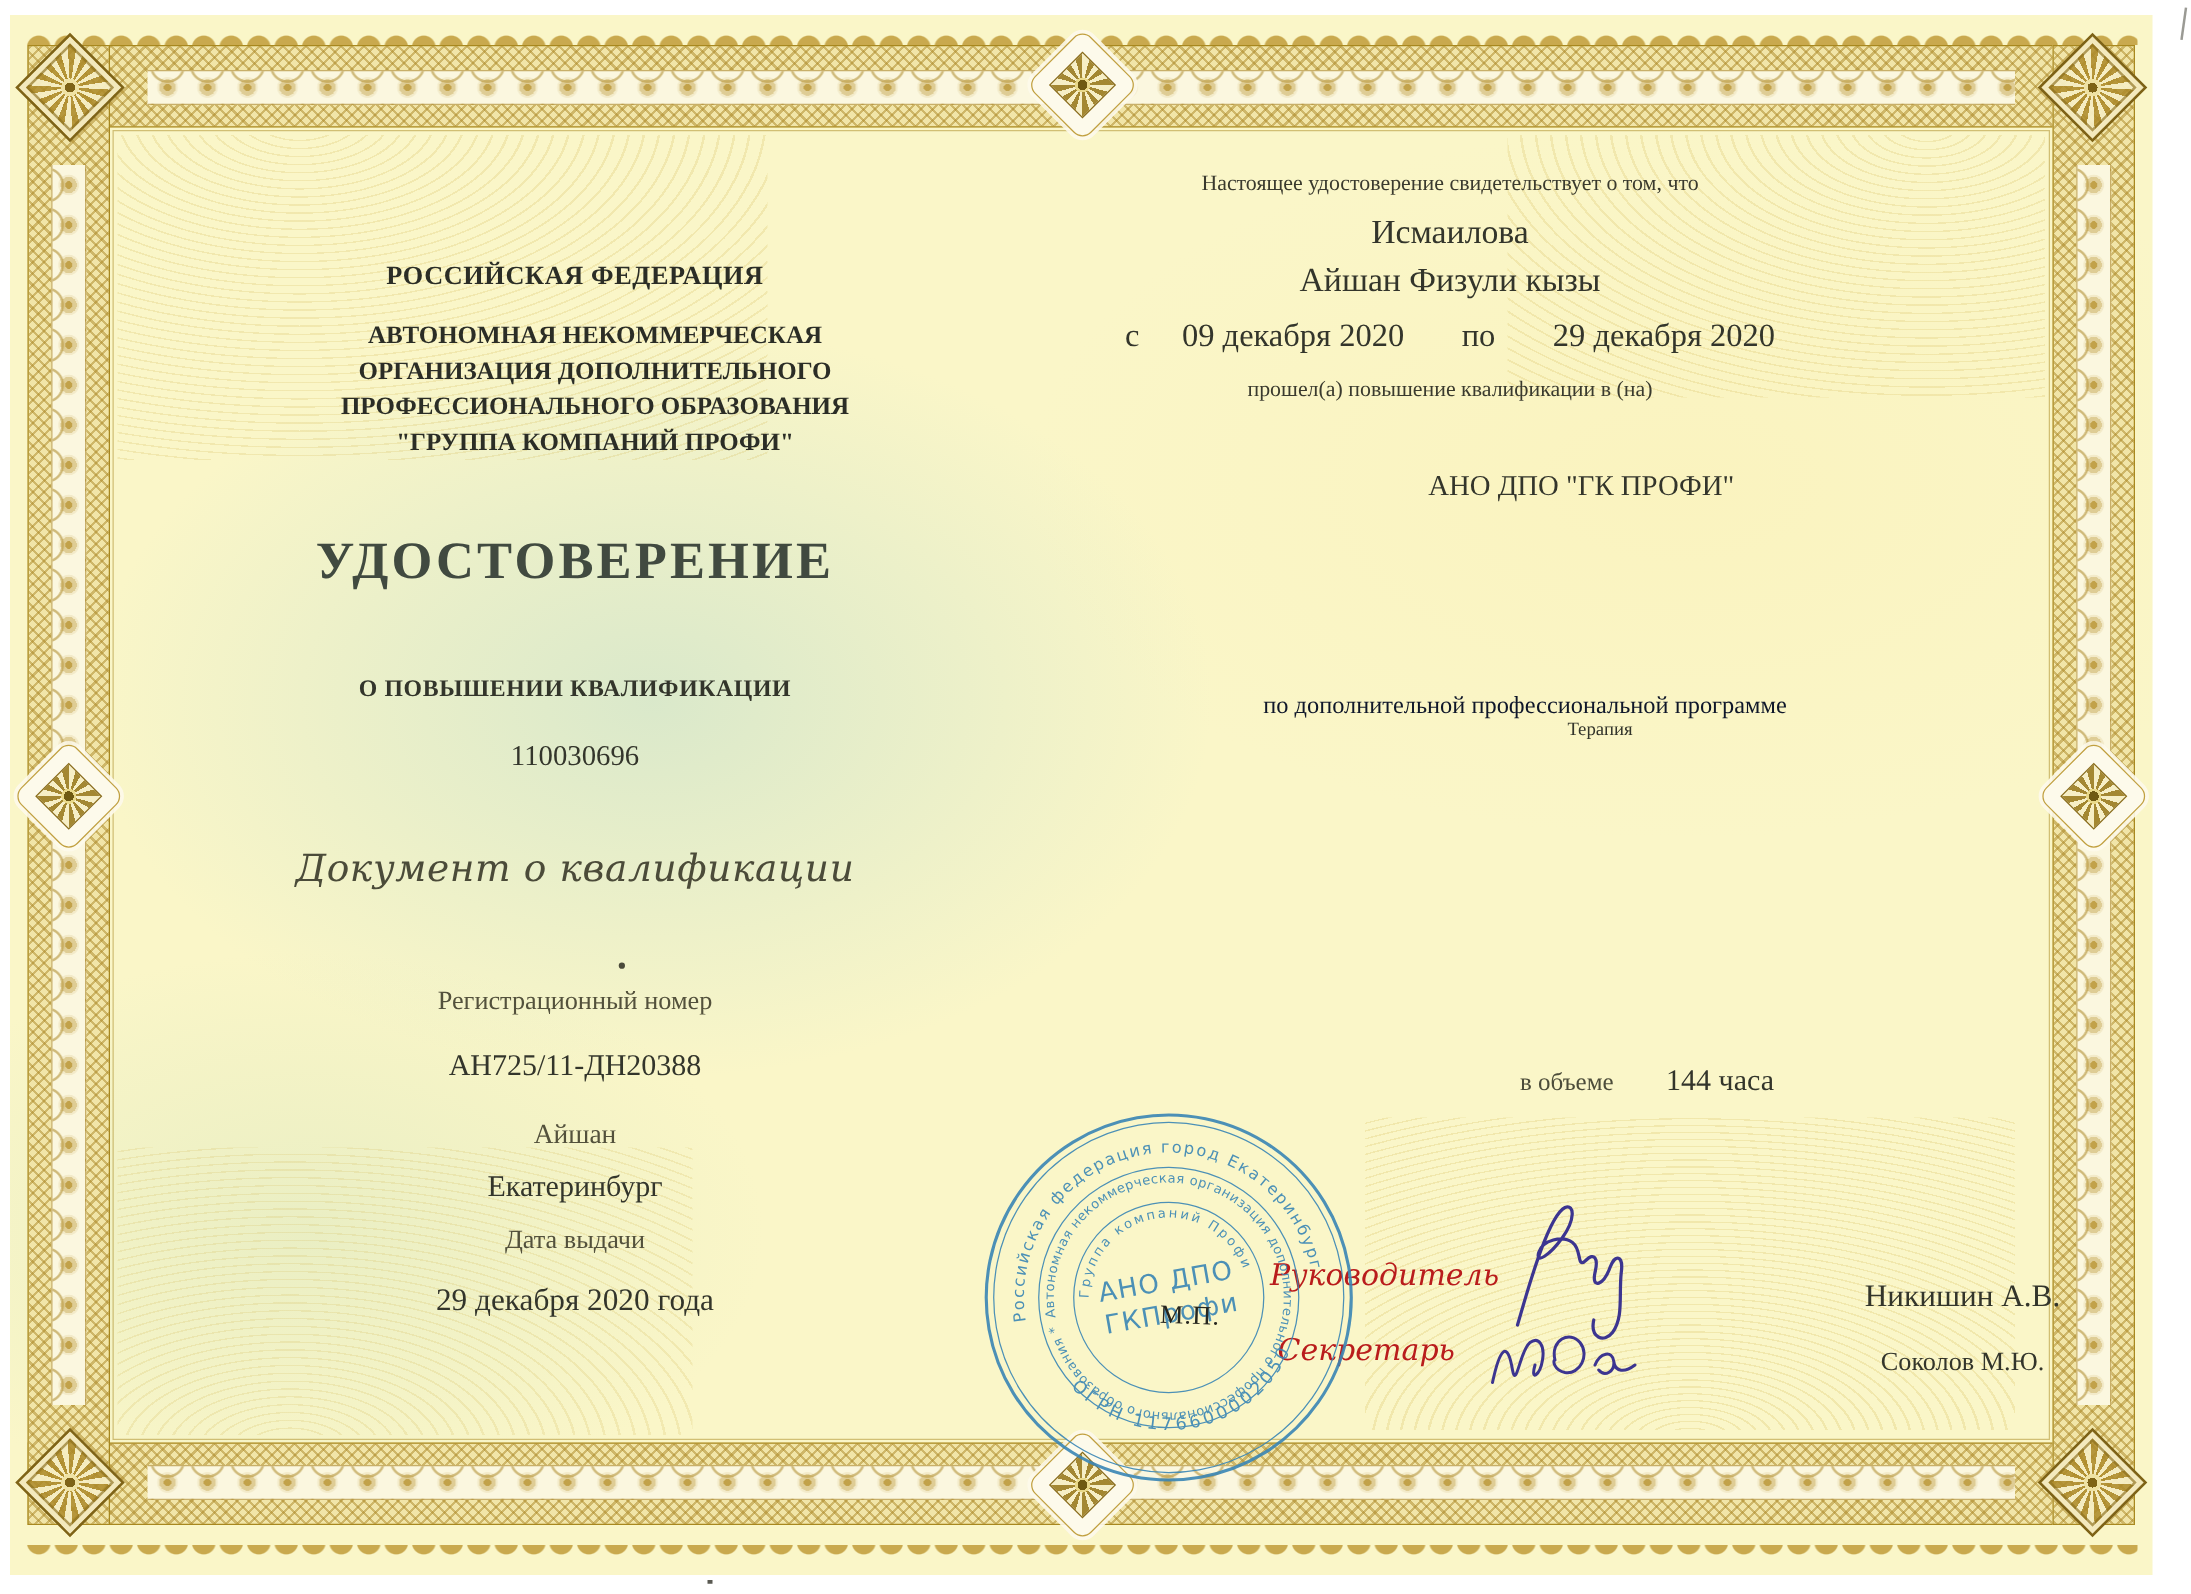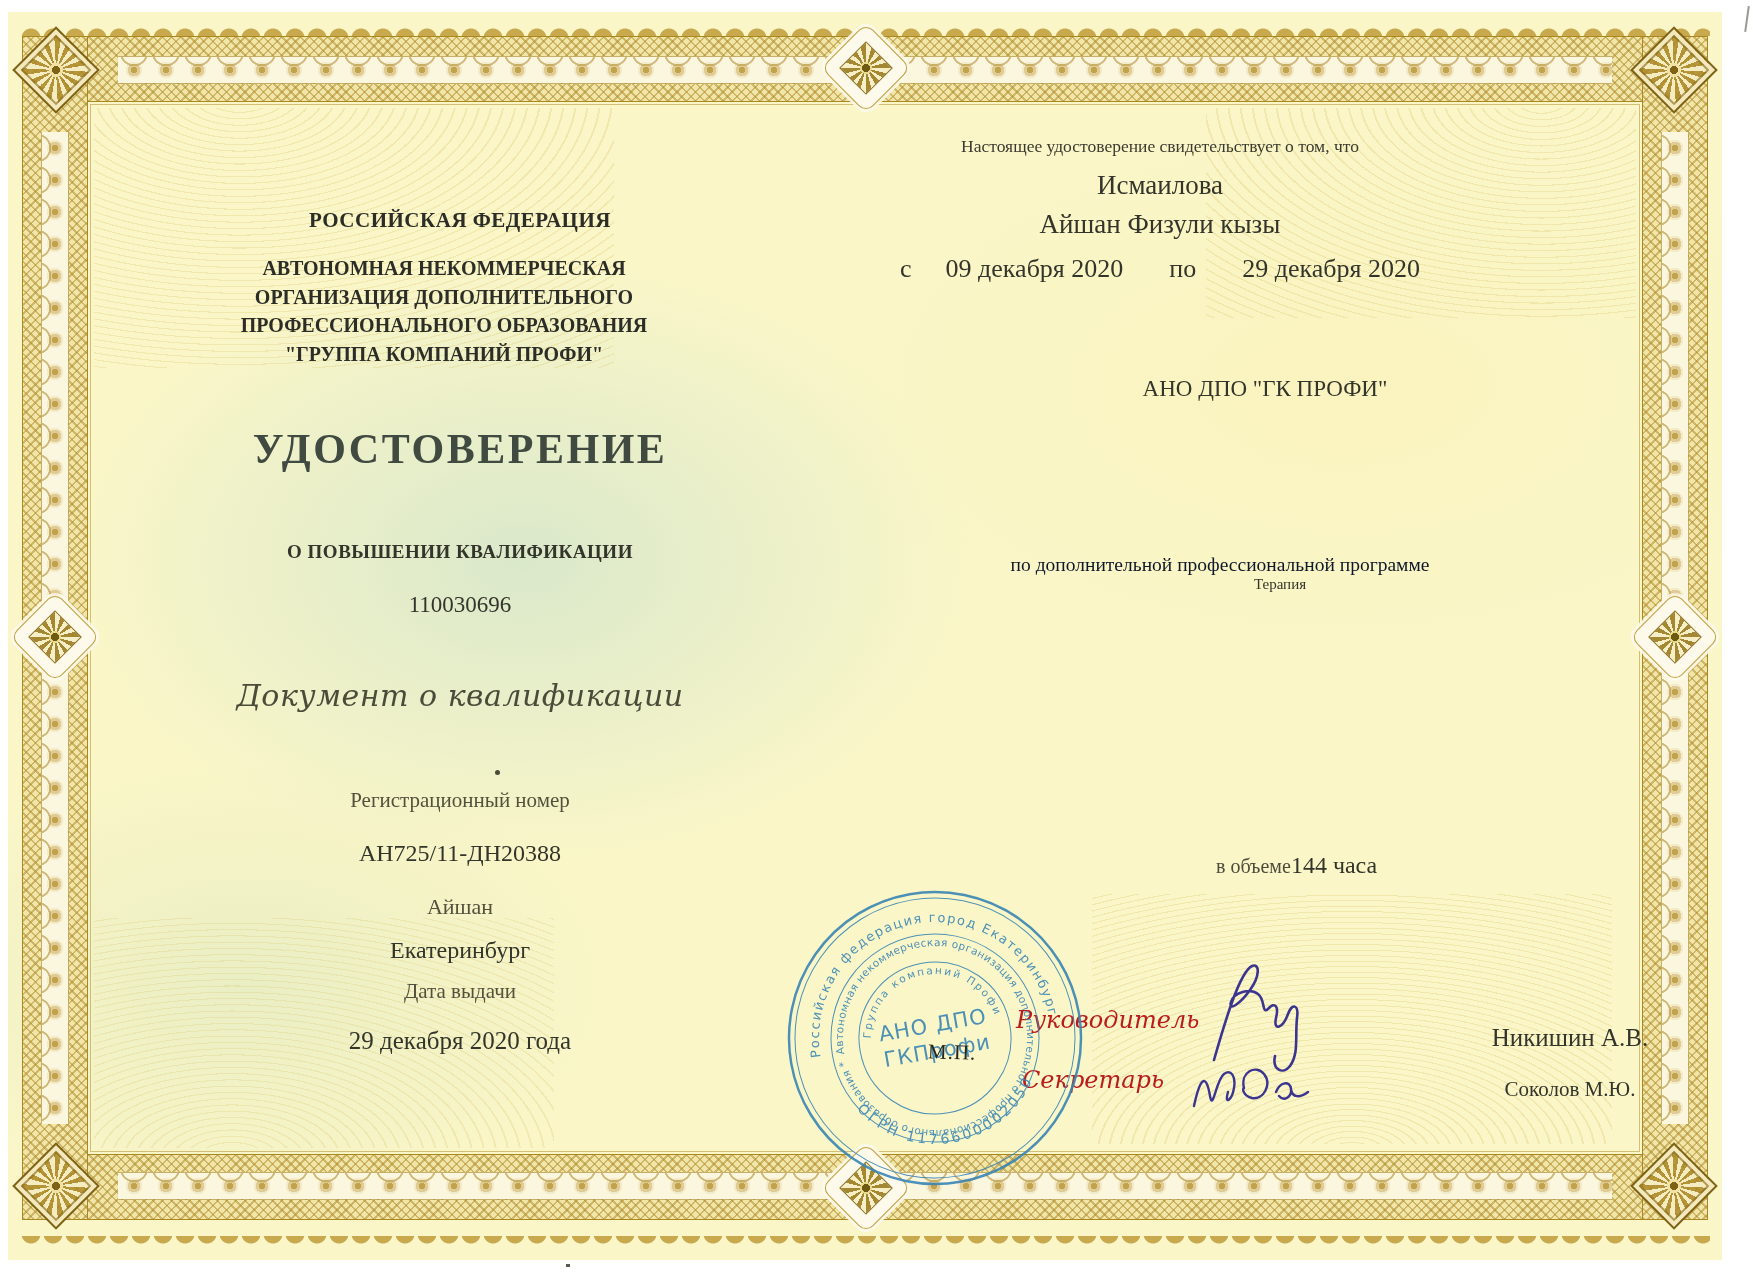--- a/index.html
+++ b/index.html
@@ -61,21 +61,21 @@
   .s2{right:86px;top:96px;width:430px;height:210px;
       background:repeating-radial-gradient(ellipse 220px 120px at 78% -4%, rgba(210,182,82,.22) 0 2px, transparent 2px 12px);}
   .s3{left:86px;top:96px;width:520px;height:260px;
       background:repeating-radial-gradient(ellipse 260px 140px at 28% -6%, rgba(210,182,82,.22) 0 2px, transparent 2px 12px);}
   .s4{left:86px;bottom:112px;width:460px;height:230px;
       background:repeating-radial-gradient(ellipse 230px 120px at 30% 106%, rgba(210,182,82,.2) 0 2px, transparent 2px 12px);}
   
   .abs{position:absolute;}
   .c{text-align:center;}
   .country{left:140px;top:208px;width:640px;font-size:21px;font-weight:bold;letter-spacing:.5px;color:#2b2d26;}
-  .org{left:124px;top:254px;width:640px;font-size:20px;font-weight:bold;line-height:28.5px;color:#2b2d26;}
+  .org{left:156px;top:254px;width:640px;font-size:20px;font-weight:bold;line-height:28.5px;color:#2b2d26;}
   .title{left:140px;top:425px;width:640px;font-size:42px;font-weight:600;letter-spacing:2.5px;color:#414a40;}
   .subtitle{left:140px;top:541px;width:640px;font-size:19px;font-weight:600;letter-spacing:.5px;color:#33352b;}
   .number{left:140px;top:569px;width:640px;font-size:23px;color:#33352b;margin-top:23px;}
   .dockind{left:140px;top:678px;width:640px;font-size:30px;font-style:italic;color:#4b4b39;font-family:"DejaVu Serif",serif;letter-spacing:.5px;}
   .lbl{color:#53513c;}
   .reg-label{left:140px;top:788px;width:640px;font-size:21px;}
   .reg-value{left:140px;top:840px;width:640px;font-size:24px;}
   .city-label{left:140px;top:894px;width:640px;font-size:22px;}
   .city-value{left:140px;top:937px;width:640px;font-size:24px;}
   .date-label{left:140px;top:979px;width:640px;font-size:21px;}
@@ -83,21 +83,21 @@
   .statement{left:900px;top:136px;width:520px;font-size:17.5px;color:#3a3a2e;}
   .surname{left:900px;top:170px;width:520px;font-size:27px;}
   .hname{left:900px;top:209px;width:520px;font-size:27px;}
   .dates{left:870px;top:254px;width:580px;font-size:26px;display:flex;justify-content:center;align-items:baseline;}
   .dates span{display:inline-block;}
   .dates .g1{margin-right:34px;} .dates .g2{margin-right:46px;} .dates .g3{margin-right:46px;}
   .action{left:900px;top:301px;width:520px;font-size:17.5px;color:#3a3a2e;}
   .institution{left:1005px;top:376px;width:520px;font-size:23px;}
   .prog-label{left:930px;top:554px;width:580px;font-size:19.5px;color:#0f172a;}
   .prog-value{left:1020px;top:576px;width:520px;font-size:15px;}
-  .volume{left:1216px;top:852px;display:flex;align-items:baseline;}
+  .volume{left:1216px;top:852px;display:flex;align-items:baseline;gap:42px;}
   .volume .vl{font-size:20px;color:#4c4c3a;}
   .volume .vv{font-size:24px;}
   .sig-label{font-size:24px;font-style:italic;color:#b91c1c;font-family:"DejaVu Serif",serif;text-align:center;}
   .sig-head{left:1016px;top:1006px;}
   .sig-sec{left:1022px;top:1066px;}
   .name-head{left:1470px;top:1024px;width:200px;font-size:25px;}
   .name-sec{left:1470px;top:1077px;width:200px;font-size:21px;}
   .dot{left:495px;top:770px;width:5px;height:5px;border-radius:50%;background:#4a4a3a;}
   
   .stamp{left:785px;top:888px;width:300px;height:300px;transform:rotate(-10deg);opacity:.9;}
@@ -167,20 +167,21 @@
 
   <div class="abs c statement">Настоящее удостоверение свидетельствует о том, что</div>
   <div class="abs c surname">Исмаилова</div>
   <div class="abs c hname">Айшан Физули кызы</div>
   <div class="abs dates">
     <span class="g1">с</span>
     <span class="g2">09 декабря 2020</span>
     <span class="g3">по</span>
     <span>29 декабря 2020</span>
   </div>
+  <div class="abs c action">прошел(а) повышение квалификации в (на)</div>
   <div class="abs c institution">АНО ДПО "ГК ПРОФИ"</div>
   <div class="abs c prog-label">по дополнительной профессиональной программе</div>
   <div class="abs c prog-value">Терапия</div>
   <div class="abs volume">
     <span class="vl">в объеме</span>
     <span class="vv">144 часа</span>
   </div>
 
   <div class="abs sig-label sig-head">Руководитель</div>
   <div class="abs sig-label sig-sec">Секретарь</div>

